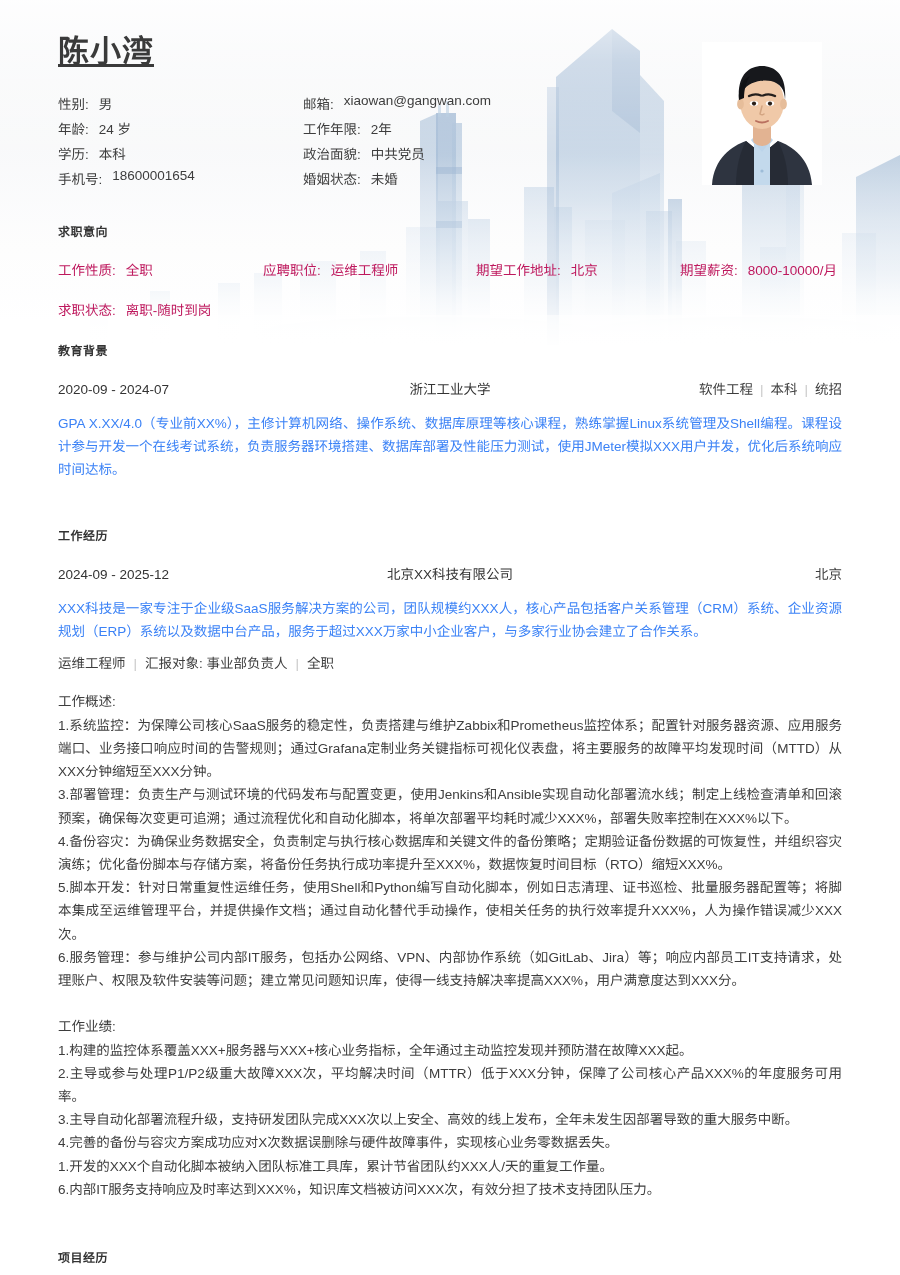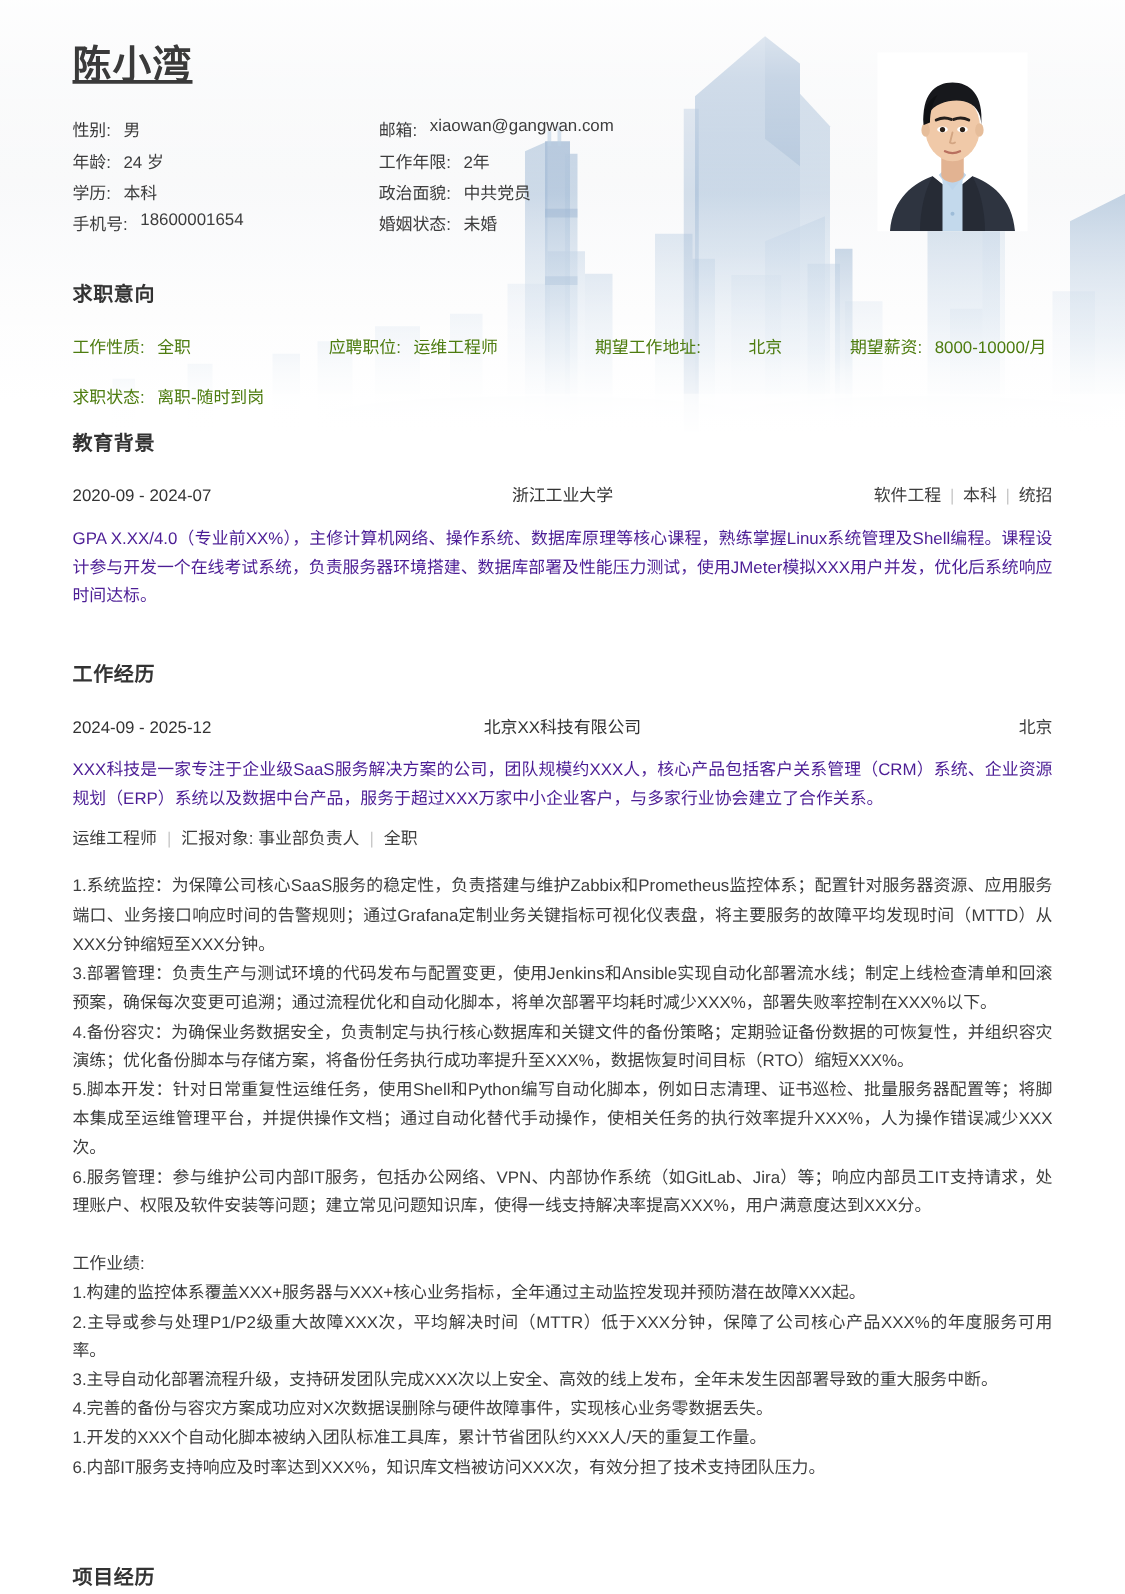--- a/index.html
+++ b/index.html
@@ -96,60 +96,60 @@
   .info-cell.left  { width: 245px; }
   .info-cell .lbl  { color: #3d3d3d; }
   .info-cell .val  { margin-left: 10px; color: #3d3d3d; }
 
   .section {
     position: absolute;
     left: 58px;
     width: 784px;
   }
   .section-title {
-    font-size: 16px;
+    font-size: 12px;
     font-weight: bold;
     color: #333333;
     letter-spacing: 0.5px;
     margin: 0 0 20px 0;
   }
 
   
   .intent-row {
     display: flex;
     font-size: 13.5px;
-    color: #4d7c0f;
+    color: #be185d;
     margin-bottom: 20px;
     white-space: nowrap;
   }
   .intent-item { display: flex; }
   .intent-item .lbl { }
   .intent-item .val { margin-left: 10px; }
   .intent-item.i0 { width: 205px; }
   .intent-item.i1 { width: 213px; }
-  .intent-item.i2 { width: 204px; gap: 28px; }
+  .intent-item.i2 { width: 204px; }
   .intent-item.i3 { width: auto; }
 
   
   .entry-head {
     display: flex;
     align-items: baseline;
     font-size: 13.5px;
     color: #333333;
     margin-bottom: 14px;
   }
   .entry-date { width: 300px; }
   .entry-org  { flex: 1; text-align: center; font-weight: normal; }
   .entry-meta { width: 300px; text-align: right; color: #3d3d3d; }
   .entry-meta .sep { color: #c8c8c8; margin: 0 7px; }
 
   .para {
     font-size: 13.5px;
     line-height: 1.72;
-    color: #4c1d95;
+    color: #3b82f6;
     margin: 0 0 9px 0;
     text-align: justify;
   }
   .tagline {
     font-size: 13.5px;
     color: #3d3d3d;
     margin: 9px 0 18px 0;
   }
   .tagline .sep { color: #c8c8c8; margin: 0 8px; }
 
@@ -384,20 +384,21 @@
         <div class="entry-meta">北京</div>
       </div>
 
       <p class="para">XXX科技是一家专注于企业级SaaS服务解决方案的公司，团队规模约XXX人，核心产品包括客户关系管理（CRM）系统、企业资源规划（ERP）系统以及数据中台产品，服务于超过XXX万家中小企业客户，与多家行业协会建立了合作关系。</p>
 
       <div class="tagline">
         <span>运维工程师</span><span class="sep">|</span><span>汇报对象: 事业部负责人</span><span class="sep">|</span><span>全职</span>
       </div>
 
       <div class="block">
+        <p class="block-label">工作概述:</p>
         <p class="bullet">1.系统监控：为保障公司核心SaaS服务的稳定性，负责搭建与维护Zabbix和Prometheus监控体系；配置针对服务器资源、应用服务端口、业务接口响应时间的告警规则；通过Grafana定制业务关键指标可视化仪表盘，将主要服务的故障平均发现时间（MTTD）从XXX分钟缩短至XXX分钟。</p>
         <p class="bullet">3.部署管理：负责生产与测试环境的代码发布与配置变更，使用Jenkins和Ansible实现自动化部署流水线；制定上线检查清单和回滚预案，确保每次变更可追溯；通过流程优化和自动化脚本，将单次部署平均耗时减少XXX%，部署失败率控制在XXX%以下。</p>
         <p class="bullet">4.备份容灾：为确保业务数据安全，负责制定与执行核心数据库和关键文件的备份策略；定期验证备份数据的可恢复性，并组织容灾演练；优化备份脚本与存储方案，将备份任务执行成功率提升至XXX%，数据恢复时间目标（RTO）缩短XXX%。</p>
         <p class="bullet">5.脚本开发：针对日常重复性运维任务，使用Shell和Python编写自动化脚本，例如日志清理、证书巡检、批量服务器配置等；将脚本集成至运维管理平台，并提供操作文档；通过自动化替代手动操作，使相关任务的执行效率提升XXX%，人为操作错误减少XXX次。</p>
         <p class="bullet">6.服务管理：参与维护公司内部IT服务，包括办公网络、VPN、内部协作系统（如GitLab、Jira）等；响应内部员工IT支持请求，处理账户、权限及软件安装等问题；建立常见问题知识库，使得一线支持解决率提高XXX%，用户满意度达到XXX分。</p>
       </div>
 
       <div class="spacer-line"></div>
 
       <div class="block">

